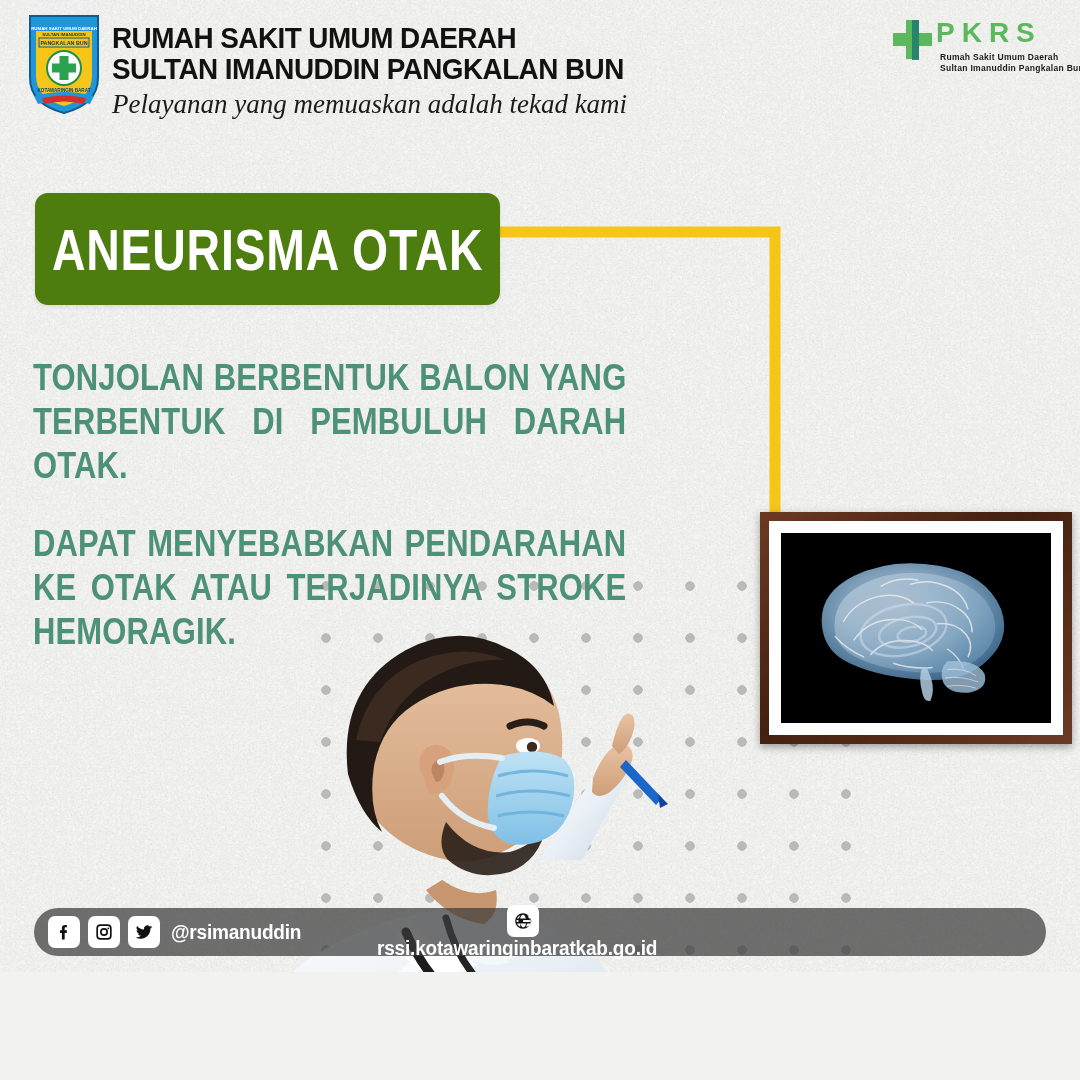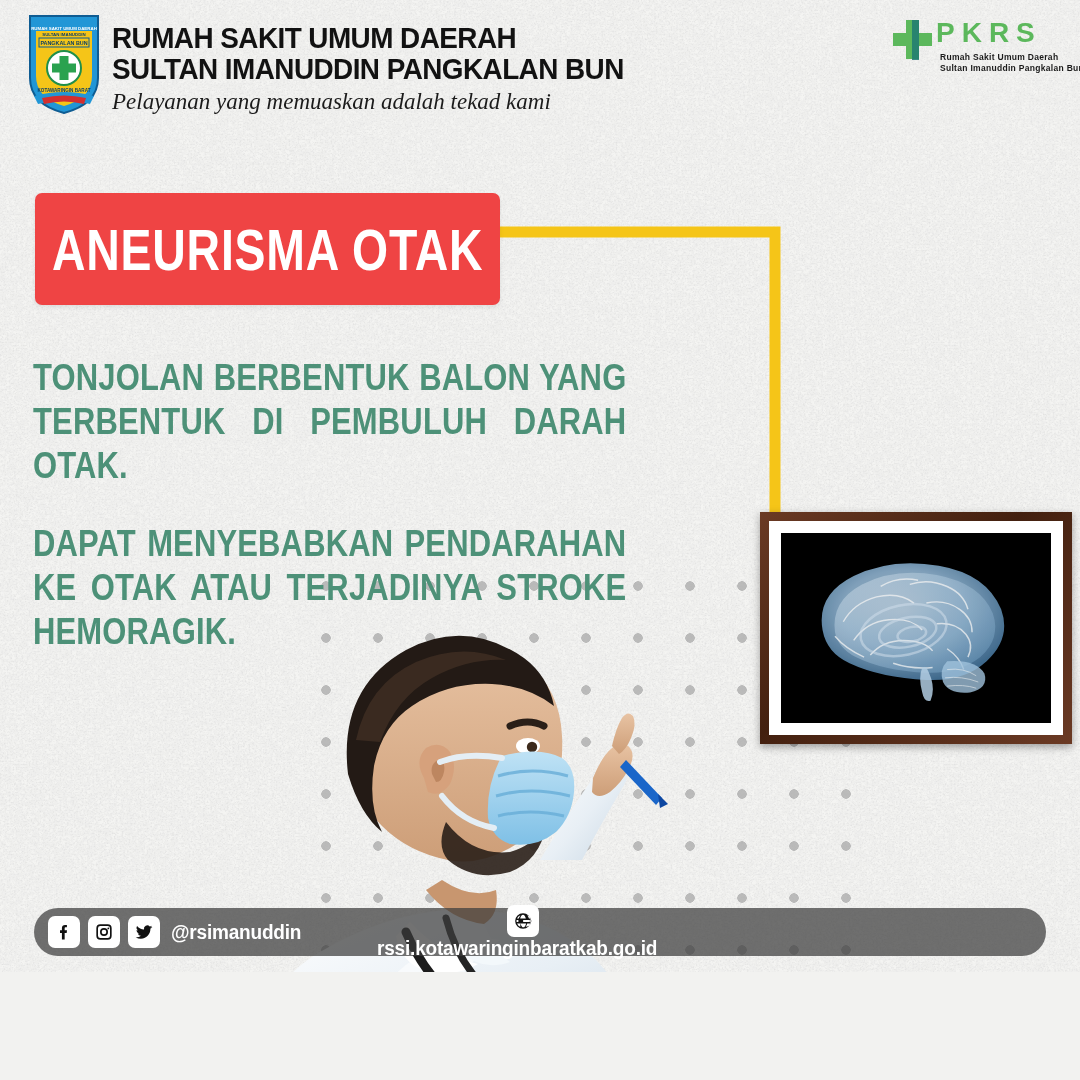--- a/index.html
+++ b/index.html
@@ -40,41 +40,41 @@
   .brand-line{
     font-family:"Liberation Sans",sans-serif;
     font-weight:bold;font-size:30px;line-height:31px;
     letter-spacing:-.6px;color:#121212;
     transform:scaleX(.93);transform-origin:left center;
     white-space:nowrap;
   }
   .brand-tag{
     margin-top:5px;
     font-family:"Liberation Serif",serif;
-    font-style:italic;font-size:23px;color:#1b1b1b;
+    font-style:italic;font-size:27px;color:#1b1b1b;
     white-space:nowrap;
   }
 
   
   .pkrs{position:absolute;right:28px;top:16px;width:160px;height:62px;}
   .pkrs-word{
     position:absolute;left:44px;top:-2px;
     font-weight:bold;font-size:28px;letter-spacing:7px;
     color:#5cb85c;line-height:38px;
   }
   .pkrs-sub{
     position:absolute;left:48px;top:36px;
     font-size:8.5px;font-weight:bold;line-height:11px;color:#1a1a1a;
     letter-spacing:.3px;white-space:nowrap;
   }
 
   
   .title-badge{
     position:absolute;left:35px;top:193px;width:465px;height:112px;
-    background:#ef4444;border-radius:7px;
+    background:#4d7c0f;border-radius:13px;
     display:flex;align-items:center;justify-content:center;
     box-shadow:0 2px 4px rgba(0,0,0,.08);
   }
   .title-badge span{
     color:#ffffff;font-weight:bold;font-size:58px;letter-spacing:1px;
     transform:scaleX(.80);transform-origin:center;
     white-space:nowrap;
   }
 
   

